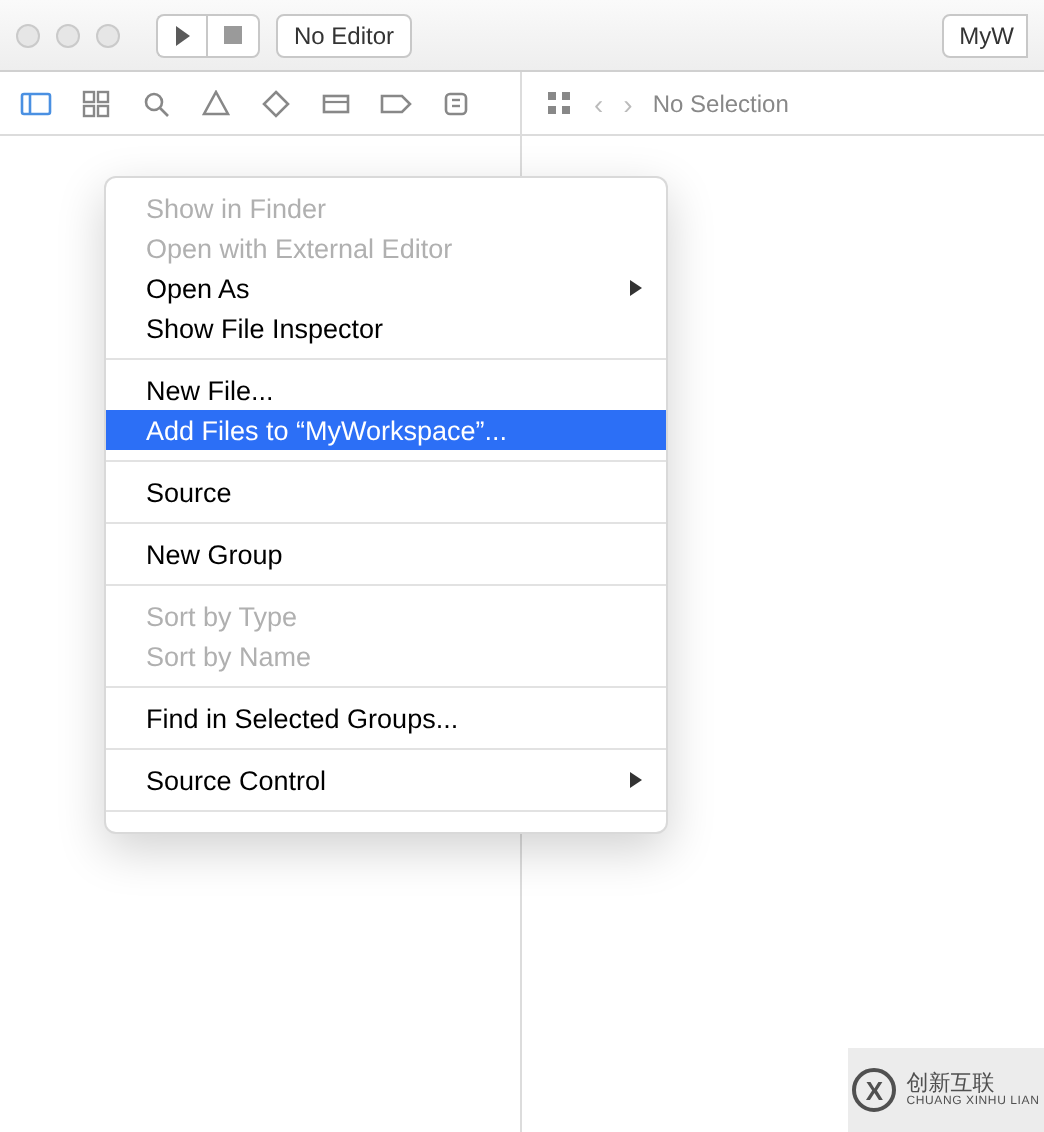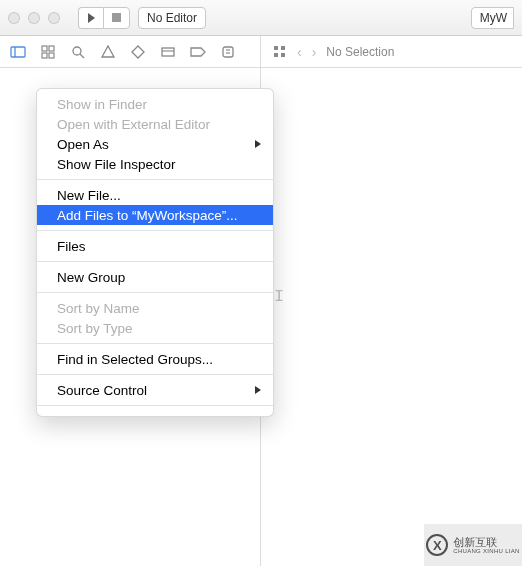--- a/index.html
+++ b/index.html
@@ -129,23 +129,23 @@
       width: 261px;
       border-right: 1px solid #dcdcdc;
       background: #fff;
     }
     .right-panel {
       flex: 1;
       background: #fff;
     }
     .context-menu {
       position: absolute;
-      left: 36px;
+      left: 52px;
       top: 88px;
-      width: 238px;
+      width: 282px;
       background: #fff;
       border: 1px solid rgba(0,0,0,0.15);
       border-radius: 6px;
       box-shadow: 0 8px 24px rgba(0,0,0,0.18);
       padding: 5px 0;
       z-index: 10;
     }
     .menu-item {
       height: 20px;
       padding: 0 20px;
@@ -315,26 +315,26 @@
   <div class="menu-item disabled">Open with External Editor</div>
   <div class="menu-item">
     <span>Open As</span>
     <span class="submenu-arrow"></span>
   </div>
   <div class="menu-item">Show File Inspector</div>
   <div class="separator"></div>
   <div class="menu-item">New File...</div>
   <div class="menu-item highlighted">Add Files to “MyWorkspace”...</div>
   <div class="separator"></div>
-  <div class="menu-item">Files</div>
+  <div class="menu-item">Source</div>
   <div class="separator"></div>
   <div class="menu-item">New Group</div>
   <div class="separator"></div>
+  <div class="menu-item disabled">Sort by Type</div>
   <div class="menu-item disabled">Sort by Name</div>
-  <div class="menu-item disabled">Sort by Type</div>
   <div class="separator"></div>
   <div class="menu-item">Find in Selected Groups...</div>
   <div class="separator"></div>
   <div class="menu-item">
     <span>Source Control</span>
     <span class="submenu-arrow"></span>
   </div>
   <div class="separator"></div>
 </div>
 

